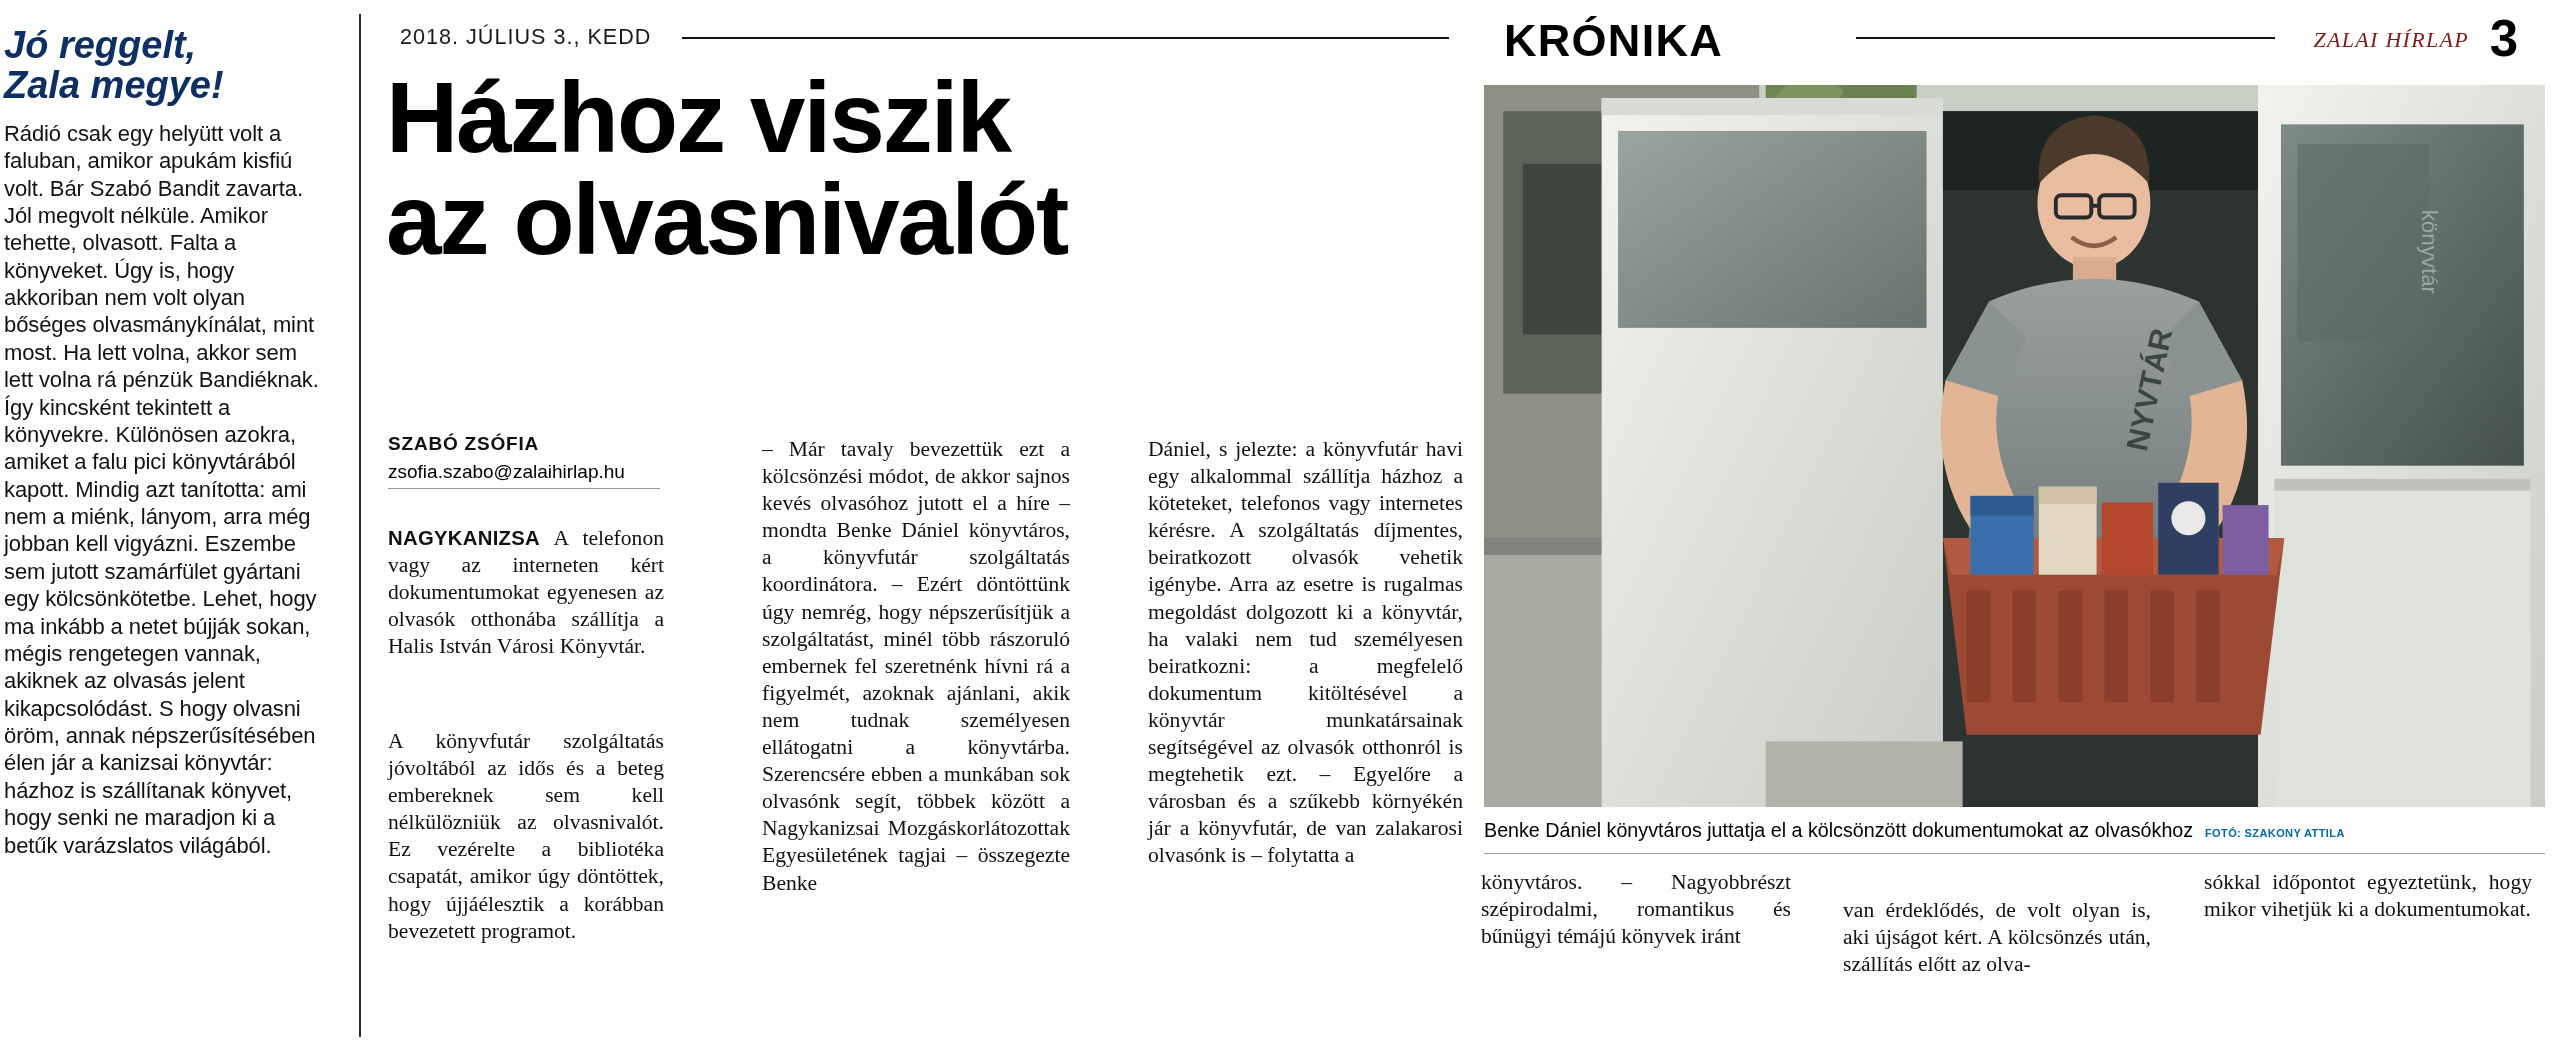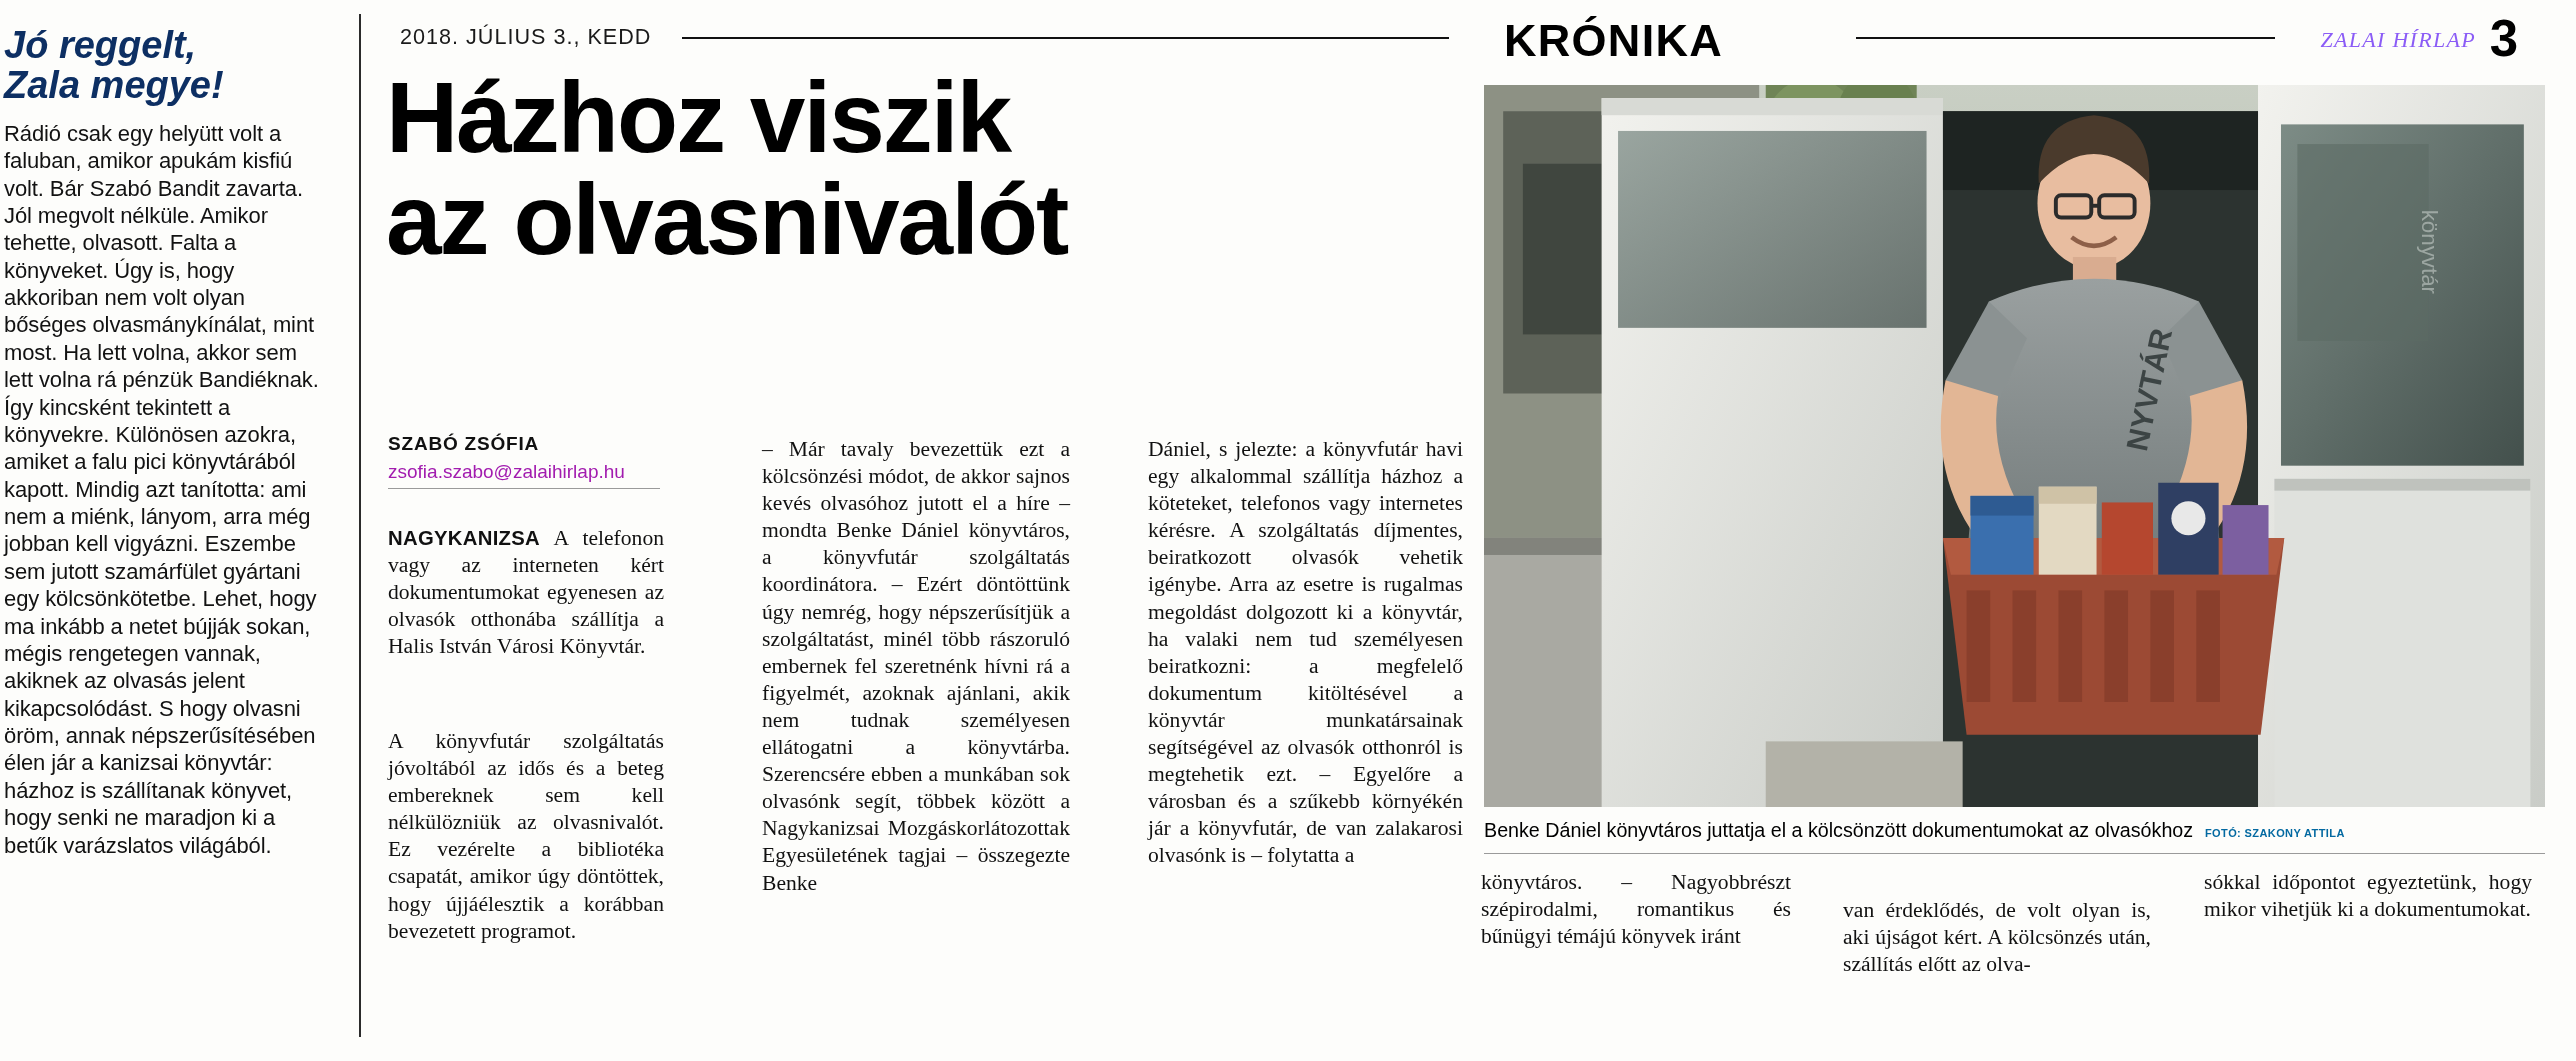--- a/index.html
+++ b/index.html
@@ -63,27 +63,27 @@
   .masthead-rule-right {
     position: absolute;
     left: 1489px;
     right: 276px;
     top: 25px;
     height: 2.6px;
     background: #111;
   }
   .masthead-paper {
     position: absolute;
-    right: 75px;
+    right: 82px;
     top: 15.7px;
     font-family: "Liberation Serif", serif;
     font-style: italic;
     font-size: 22px;
     letter-spacing: 1.3px;
-    color: #8b5cf6;
+    color: #7f1d1d;
     white-space: nowrap;
   }
   .masthead-pageno {
     position: absolute;
     right: 33px;
     top: -2.6px;
     font-family: "Liberation Sans", sans-serif;
     font-weight: bold;
     font-size: 51px;
     color: #000;
@@ -151,21 +151,21 @@
     font-family: "Liberation Sans", sans-serif;
     font-weight: bold;
     font-size: 19px;
     letter-spacing: 0.8px;
     color: #111;
   }
   .byline-email {
     margin-top: 5.9px;
     font-family: "Liberation Sans", sans-serif;
     font-size: 19px;
-    color: #a21caf;
+    color: #000000;
   }
   .byline-underline {
     margin-top: 5.2px;
     width: 272px;
     height: 1.3px;
     background: #9a9a9a;
   }
 
   
   .col {

